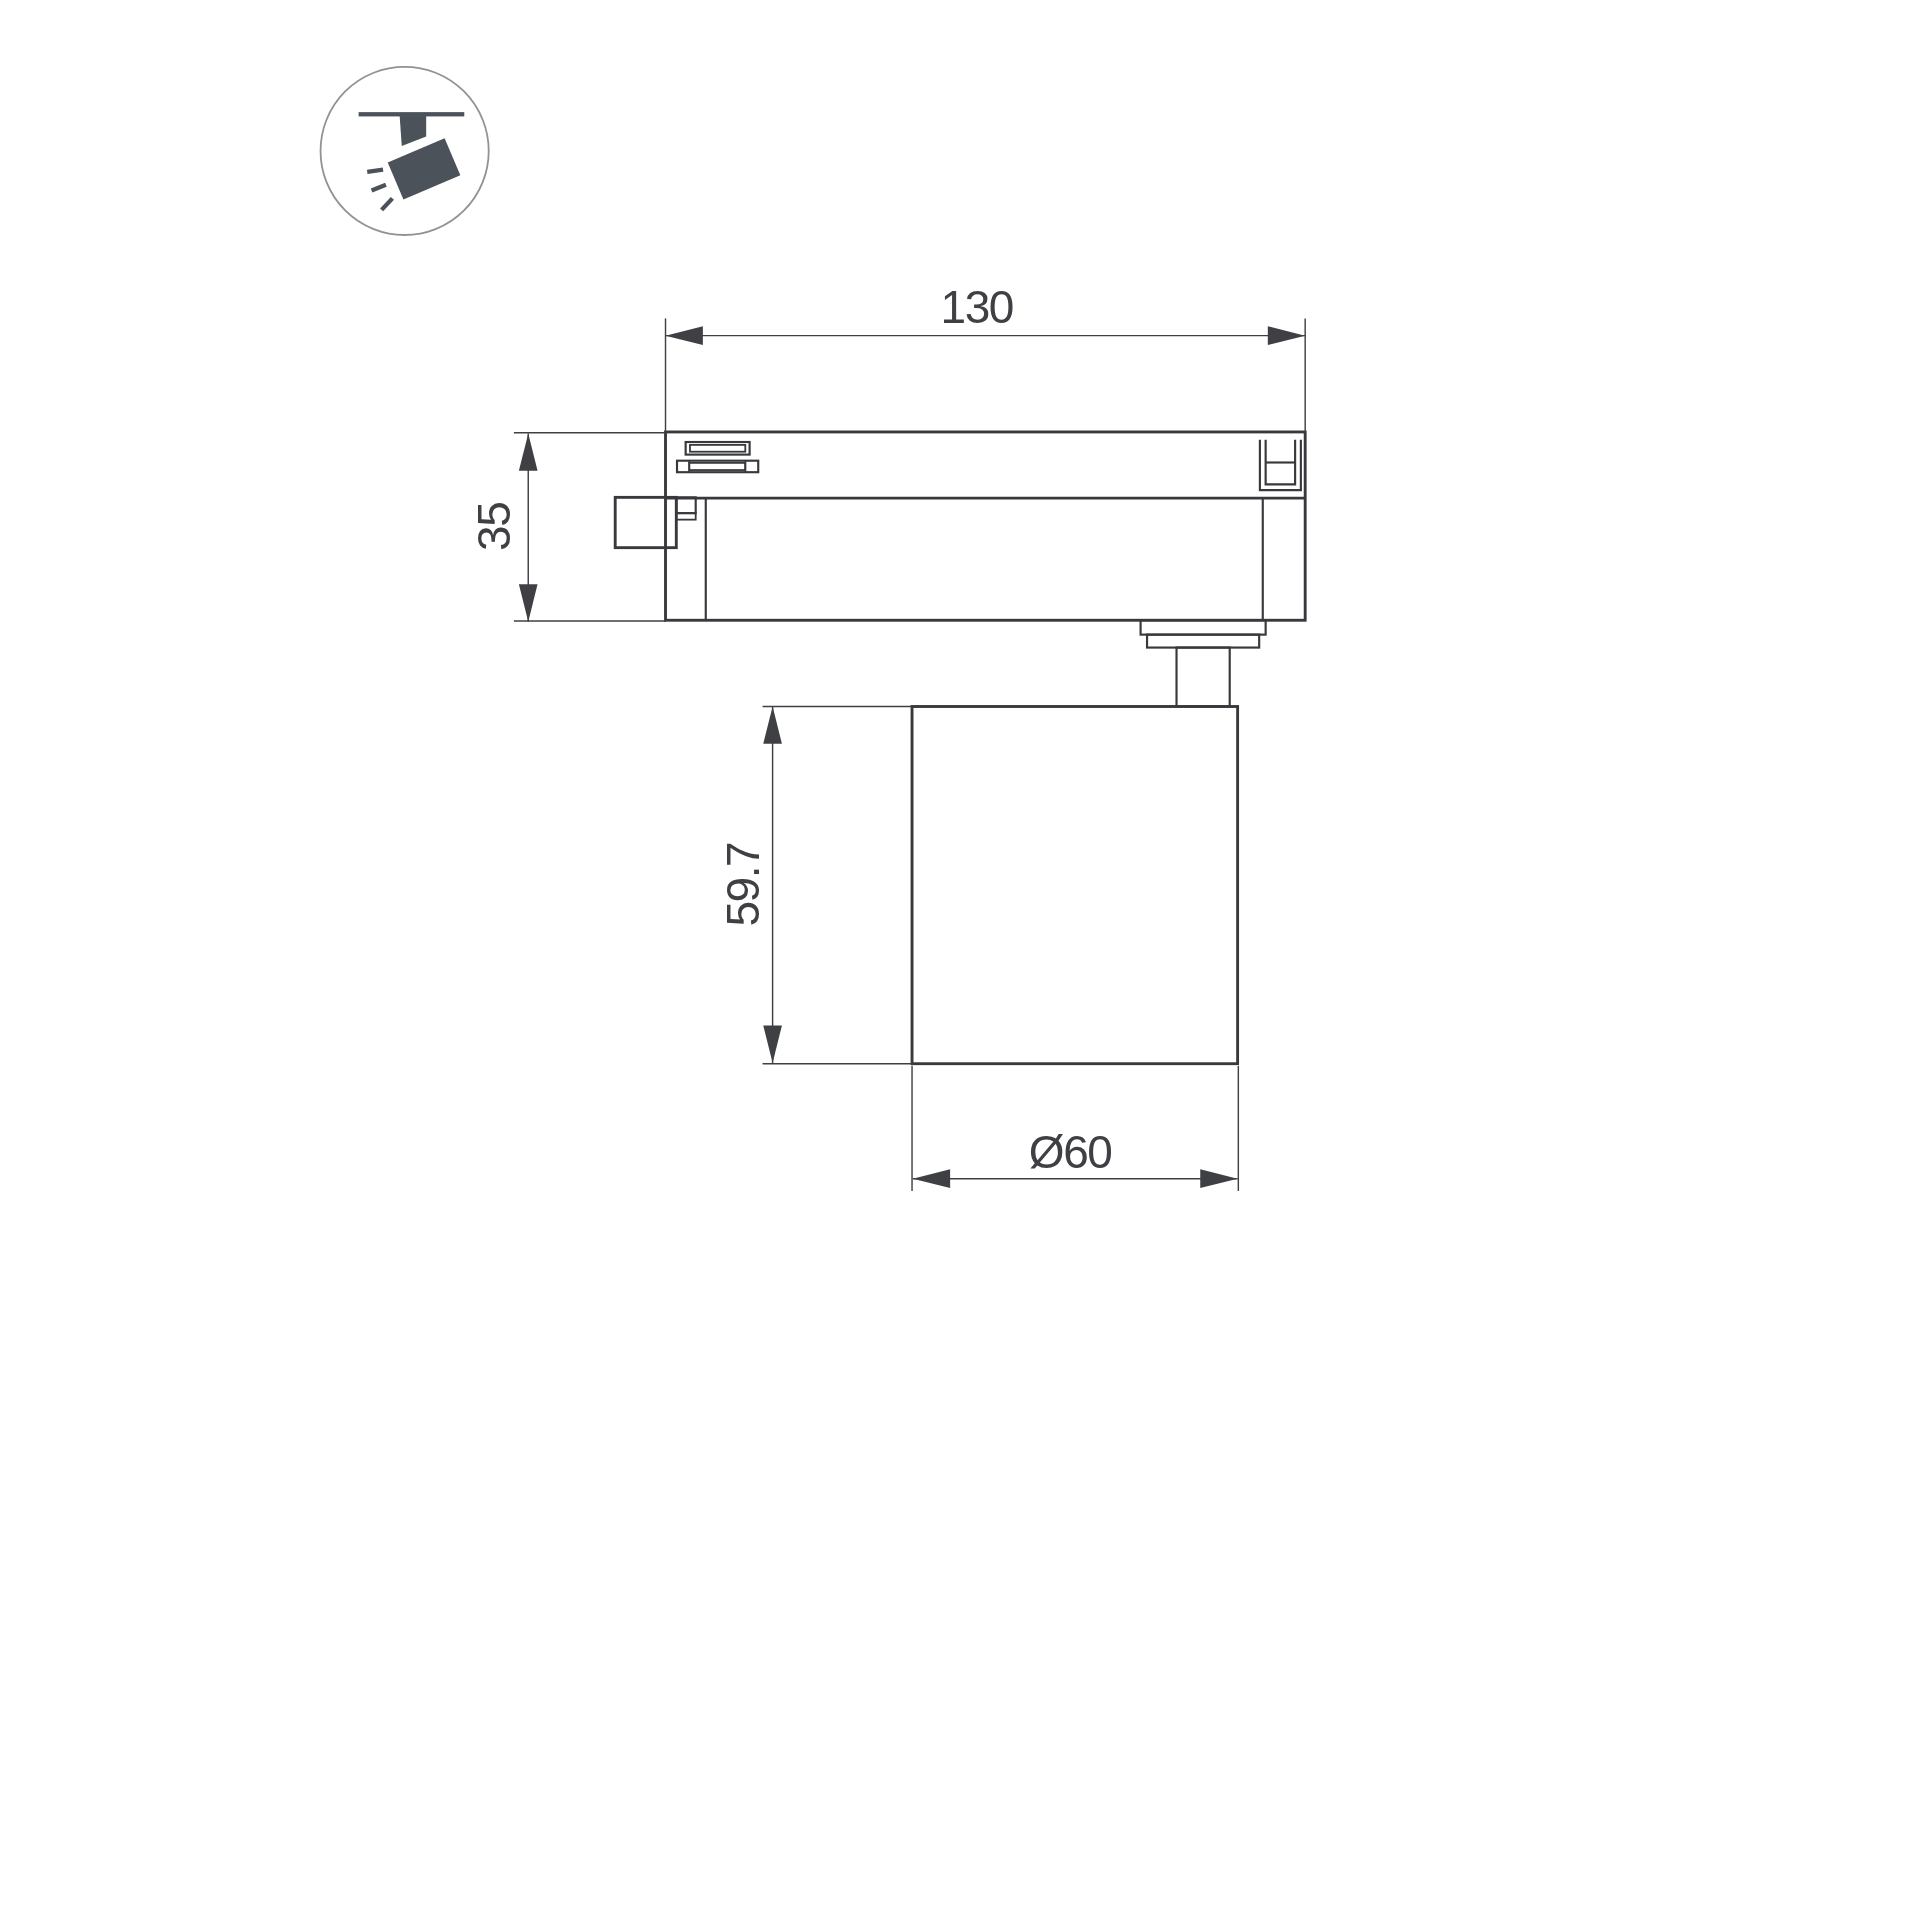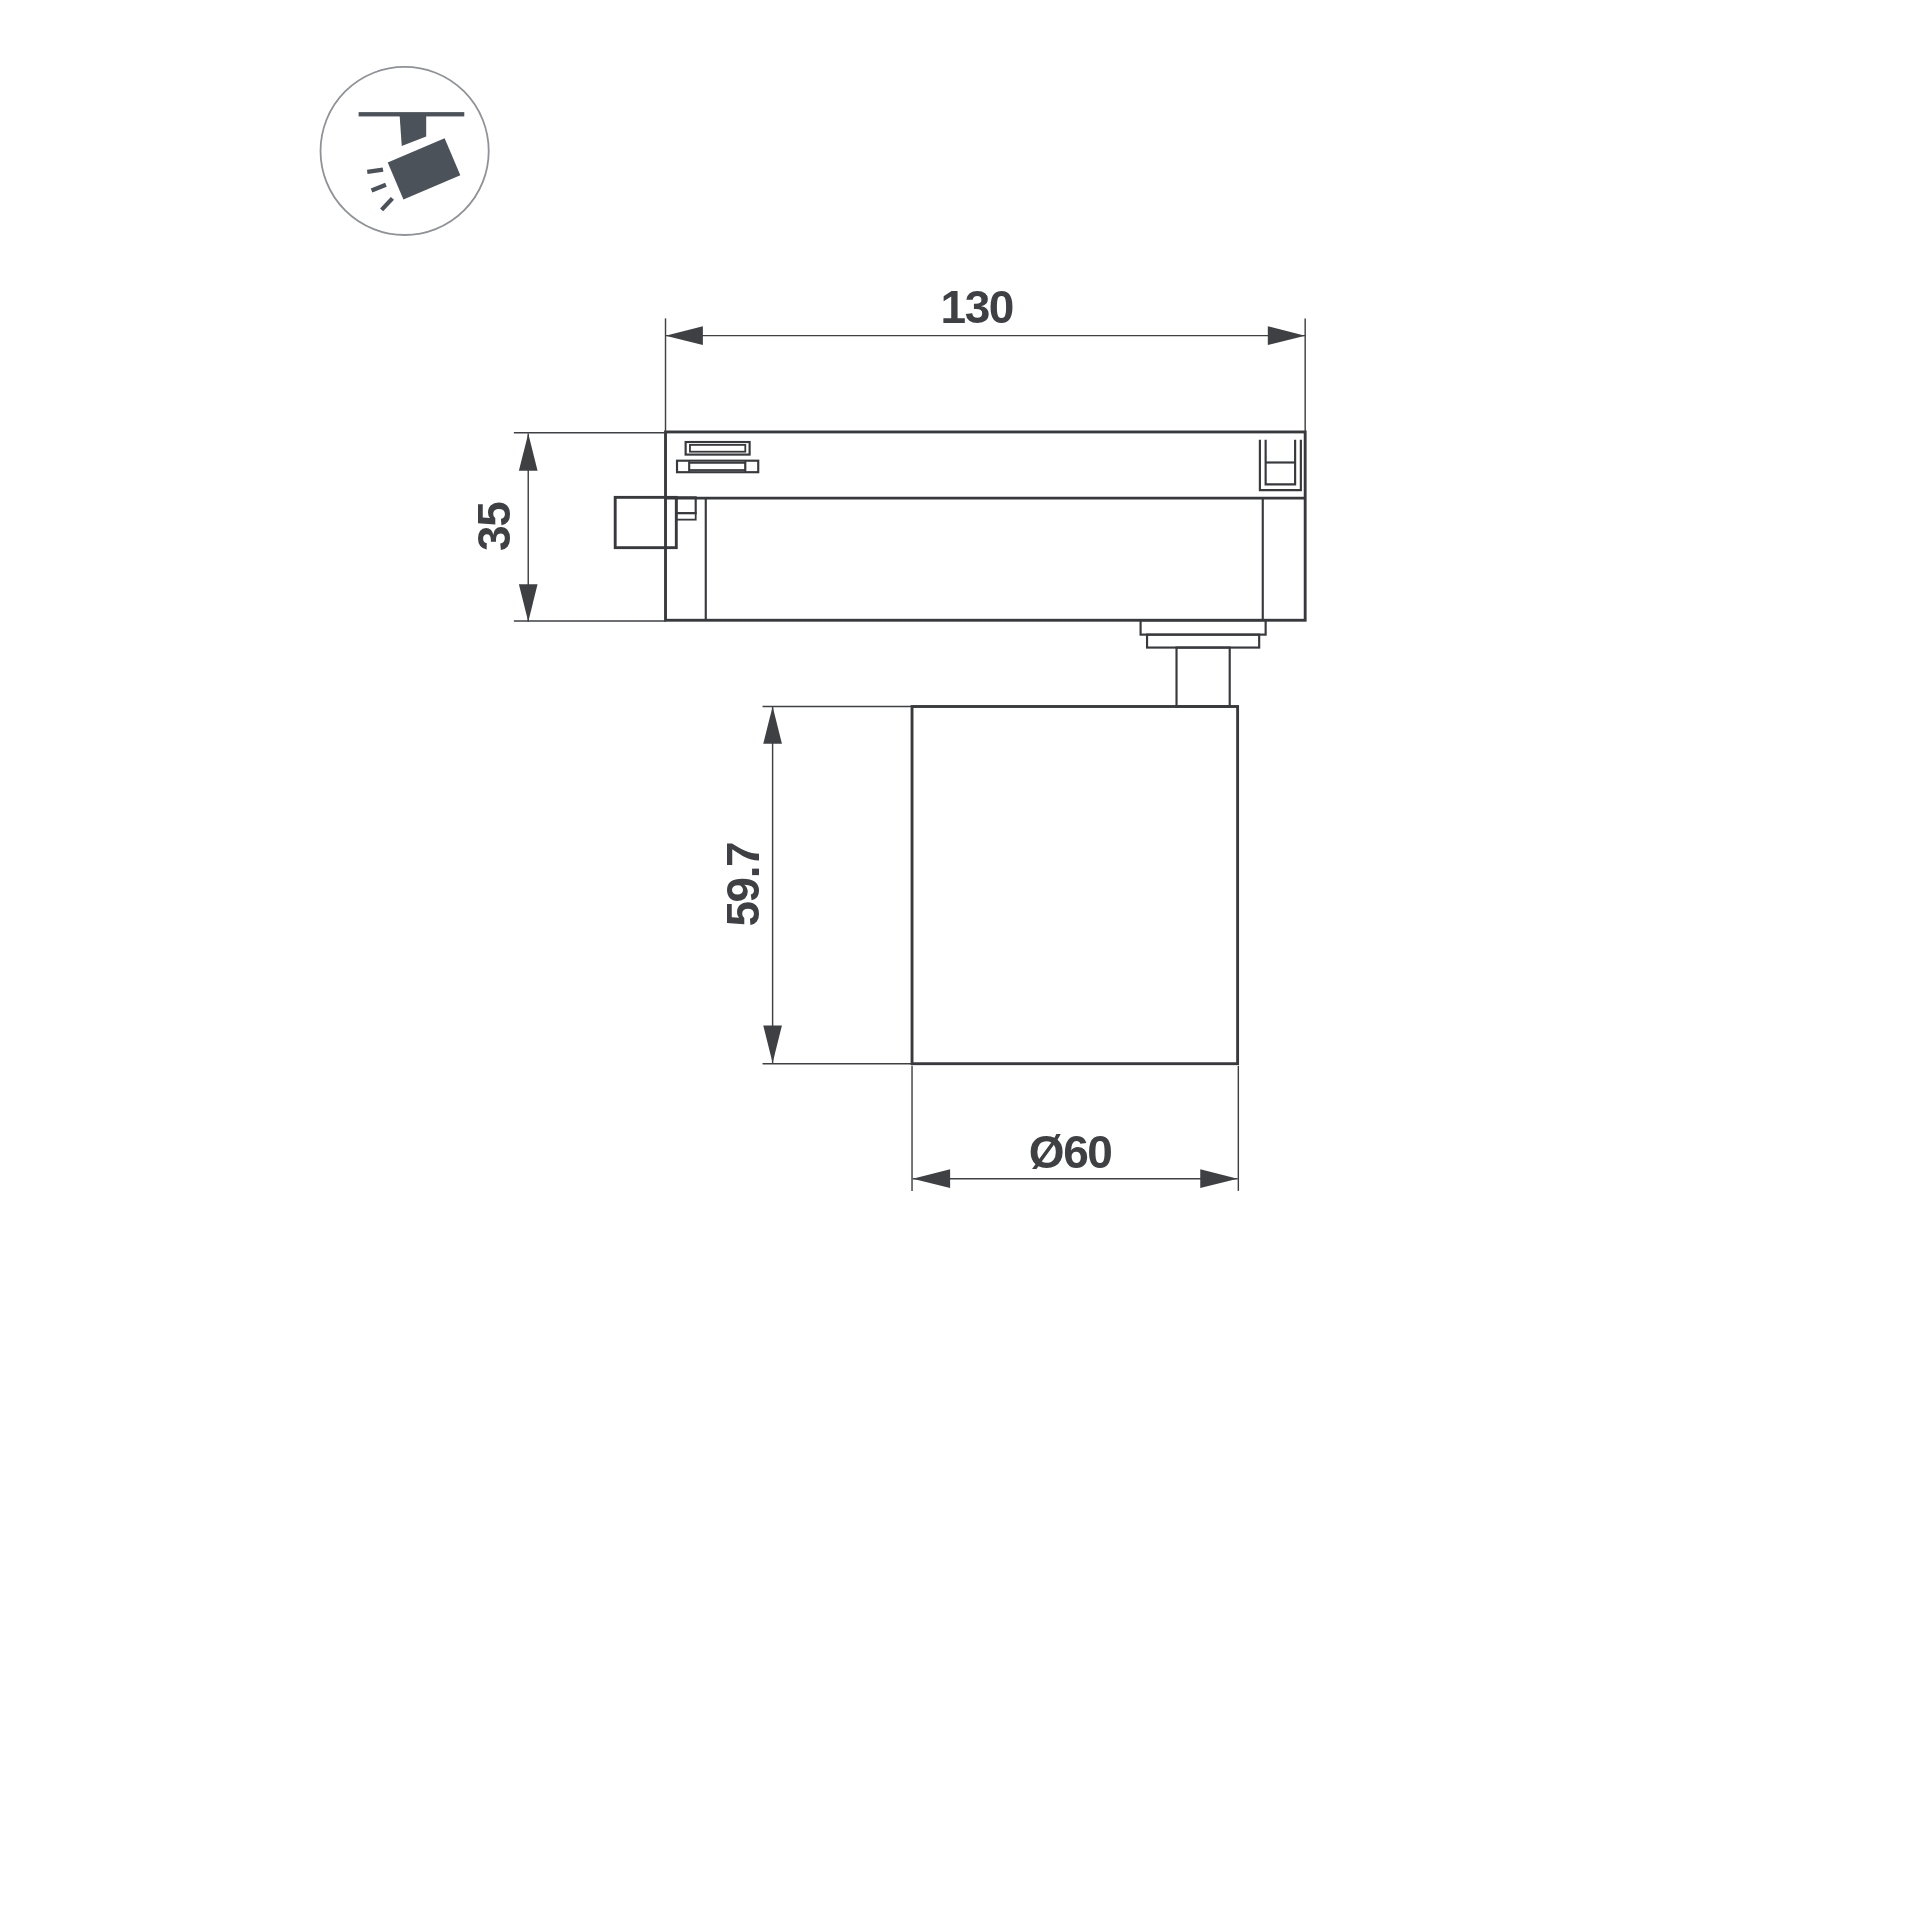--- a/index.html
+++ b/index.html
@@ -8,21 +8,20 @@
     --dim:#3f4044;
     --icon:#4b525a;
     --circle:#8f9296;
   }
   html,body{margin:0;padding:0;background:var(--bg);}
   #canvas{
     position:relative;
     width:1929px;height:1436px;
     background:var(--bg);
     overflow:hidden;
-    font-weight:bold;
   }
   svg{display:block;width:100%;height:100%;}
   .icon-circle{fill:#ffffff;stroke:var(--circle);stroke-width:2.5;}
   .icon-glyph{fill:var(--icon);stroke:none;}
   .icon-ray{stroke:var(--icon);stroke-width:6;stroke-linecap:butt;fill:none;}
   .o4{fill:none;stroke:var(--line);stroke-width:4;}
   .o3{fill:none;stroke:var(--line);stroke-width:3;}
   .o25{fill:none;stroke:var(--line);stroke-width:2.5;}
   .dimline{stroke:var(--dim);stroke-width:2;fill:none;}
   .arrow{fill:var(--dim);stroke:none;}

